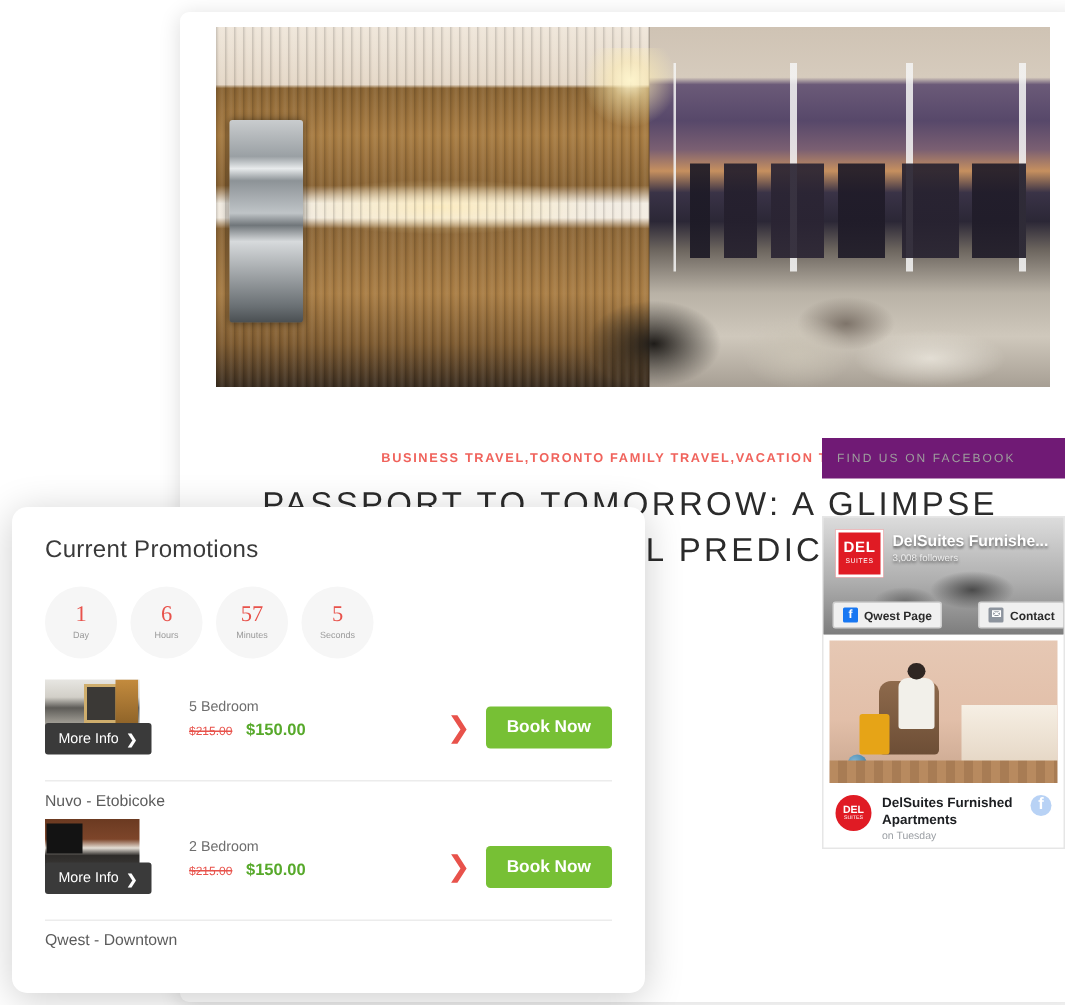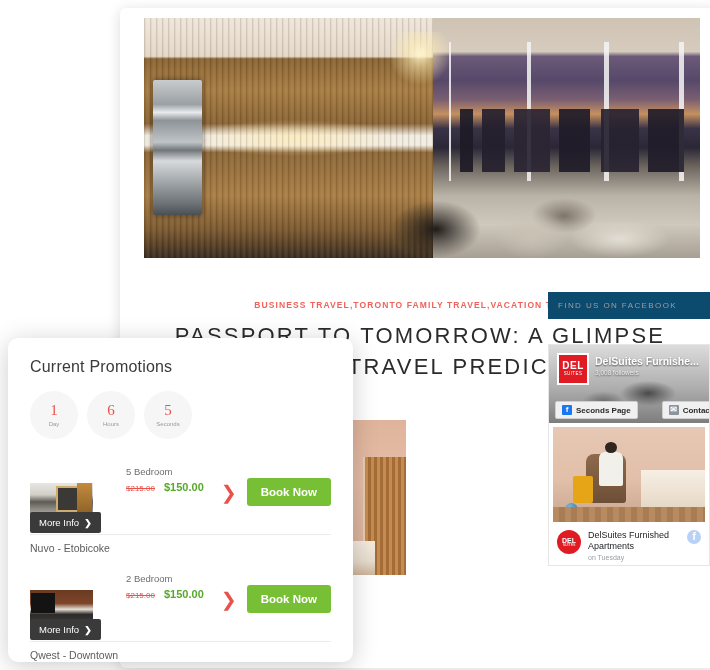--- a/index.html
+++ b/index.html
@@ -135,21 +135,21 @@
   }
   .body-photo .pillow {
     position: absolute; left: 24%; bottom: 13%; width: 30px; height: 24px;
     border-radius: 50%;
     background: radial-gradient(circle at 40% 35%, #fdfaf4, #e6ddcf);
   }
 
   
   .fb-sidebar { position: absolute; left: 548px; top: 292px; width: 162px; }
   .fb-head {
-    background: #0c4a6e; color: #9d9d9d;
+    background: #701a75; color: #9d9d9d;
     font-size: 8px; letter-spacing: 1.4px; padding: 9px 10px;
   }
   .fb-widget { margin-top: 25px; background: #fff; border: 1px solid #e6e6e6; }
   .fb-cover {
     position: relative; height: 78px; overflow: hidden;
     background: linear-gradient(180deg, #d9d9d9 0%, #b9b9b9 40%, #8f8f8f 100%);
   }
   .fb-cover .room {
     position: absolute; inset: 0;
     background:
@@ -224,36 +224,36 @@
   }
   .fb-post-head { display: flex; align-items: flex-start; gap: 7px; padding: 8px 8px 4px 8px; }
   .fb-avatar {
     width: 24px; height: 24px; border-radius: 50%; background: #e01b24; color: #fff;
     flex: 0 0 24px; display: flex; flex-direction: column;
     align-items: center; justify-content: center; line-height: 1;
   }
   .fb-avatar .l1 { font-size: 7px; font-weight: bold; }
   .fb-avatar .l2 { font-size: 3.5px; }
   .fb-post-names { flex: 1; min-width: 0; }
-  .fb-post-author { font-size: 9px; font-weight: normal; color: #1c1e21; line-height: 11px; }
+  .fb-post-author { font-size: 9px; font-weight: bold; color: #1c1e21; line-height: 11px; }
   .fb-post-time { font-size: 7px; color: #9a9ea3; margin-top: 2px; }
   .fb-f-circle {
     width: 14px; height: 14px; border-radius: 50%; background: #b8d2f5; color: #fff;
     font-size: 11px; font-weight: bold; text-align: center; line-height: 13px;
     flex: 0 0 14px;
   }
   .fb-post-text {
     padding: 0 8px 10px 8px; font-size: 8.5px; color: #4a4a4a; line-height: 11px;
   }
 
   
   .promo-popup {
     position: absolute;
     left: 8px; top: 338px;
-    width: 345px; height: 324px;
+    width: 422px; height: 324px;
     background: #ffffff;
     border-radius: 10px;
     box-shadow: 0 4px 26px rgba(0,0,0,0.20);
     overflow: hidden;
     padding: 0 22px;
   }
   .promo-title {
     font-size: 16px; color: #3a3a3a; font-weight: 400;
     padding: 20px 0 0 0; letter-spacing: .2px;
   }
@@ -265,21 +265,21 @@
     line-height: 1;
   }
   .cd-value { font-family: "Liberation Serif", serif; font-size: 15px; color: #e8524b; }
   .cd-label { font-size: 6px; color: #9a9a9a; margin-top: 3px; }
 
   .promo-row { border-bottom: 1px solid #ececec; padding-bottom: 9px; }
   .promo-row:last-child { border-bottom: none; }
   .promo-loc { font-size: 10.5px; color: #5c5c5c; padding: 7px 0 6px 0; }
   .promo-main { position: relative; display: flex; align-items: flex-start; min-height: 58px; }
 
-  .thumb-wrap { position: relative; width: 63px; flex: 0 0 63px; margin-top: 30px; }
+  .thumb-wrap { position: relative; width: 63px; flex: 0 0 63px; }
   .thumb { width: 63px; height: 42px; overflow: hidden; position: relative; }
   .thumb-a {
     background: linear-gradient(180deg, #e7e6e2 0%, #d2cfc8 28%, #5d5b57 45%,
       #8d8a83 62%, #bdb8ae 80%, #9a958b 100%);
   }
   .thumb-a::before {
     content: ""; position: absolute; left: 42%; top: 8%; width: 30%; height: 52%;
     background: #3b3936; border: 2px solid #cfae6d;
   }
   .thumb-a::after {
@@ -362,21 +362,21 @@
         <div class="room"></div>
         <div class="fb-logo-sq">
           <span class="l1">DEL</span>
           <span class="l2">SUITES</span>
         </div>
         <div class="fb-page-name">DelSuites Furnishe...</div>
         <div class="fb-followers">3,008 followers</div>
         <div class="fb-btn-row">
           <div class="fb-btn">
             <span class="fb-glyph">f</span>
-            <span>Seconds Page</span>
+            <span>Qwest Page</span>
           </div>
           <div class="fb-btn contact">
             <span class="fb-glyph">✉</span>
             <span>Contact</span>
           </div>
         </div>
       </div>
 
       <div class="fb-post-photo">
         <div class="bed2"></div>
@@ -406,20 +406,24 @@
     <div class="promo-title">Current Promotions</div>
 
     <div class="countdown">
       <div class="cd-item">
         <span class="cd-value">1</span>
         <span class="cd-label">Day</span>
       </div>
       <div class="cd-item">
         <span class="cd-value">6</span>
         <span class="cd-label">Hours</span>
+      </div>
+      <div class="cd-item">
+        <span class="cd-value">57</span>
+        <span class="cd-label">Minutes</span>
       </div>
       <div class="cd-item">
         <span class="cd-value">5</span>
         <span class="cd-label">Seconds</span>
       </div>
     </div>
 
     <div class="promo-row">
       <div class="promo-main">
         <div class="thumb-wrap">

